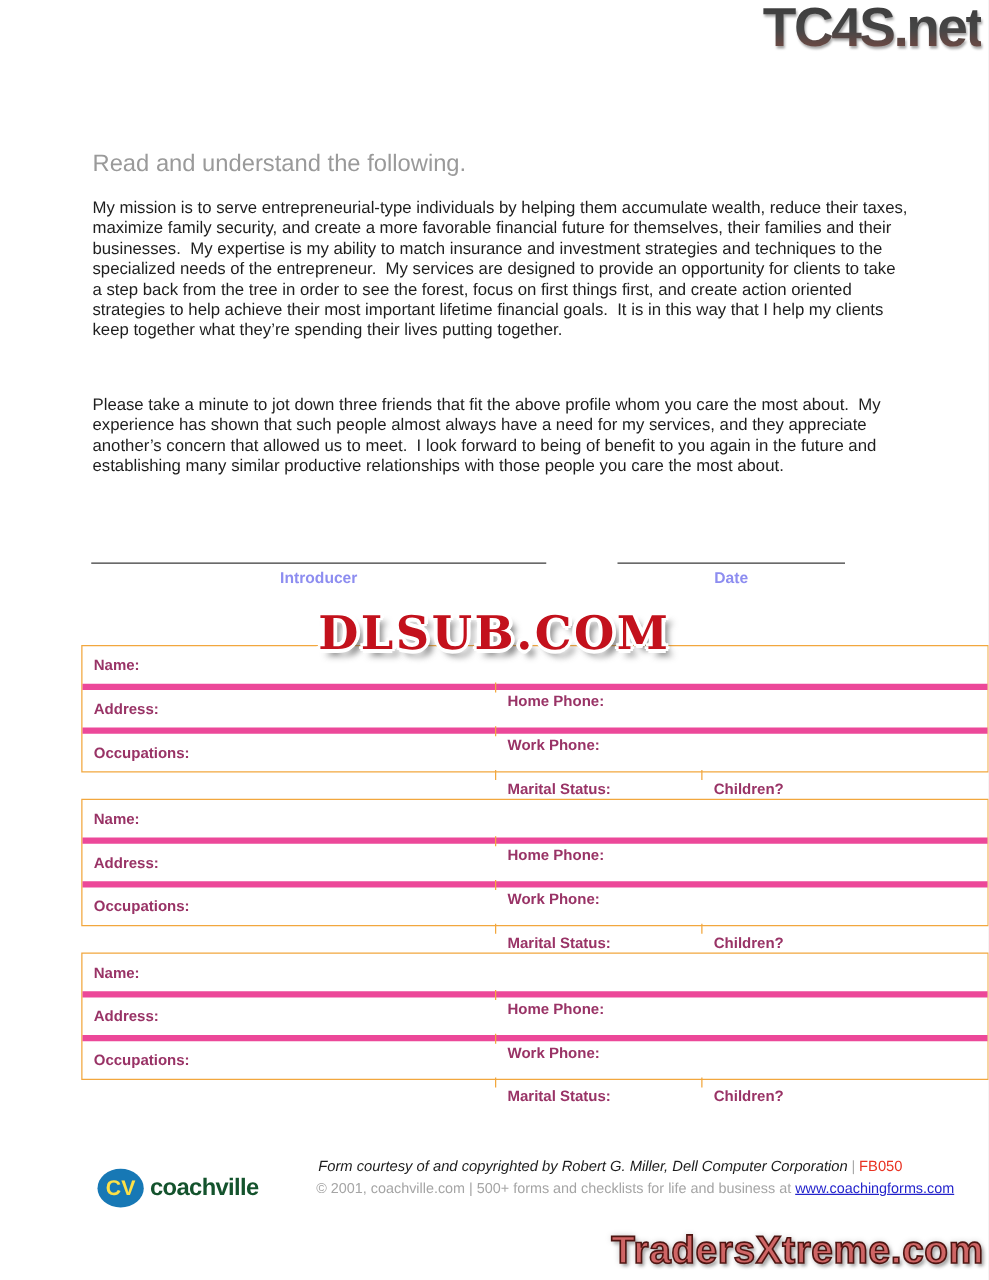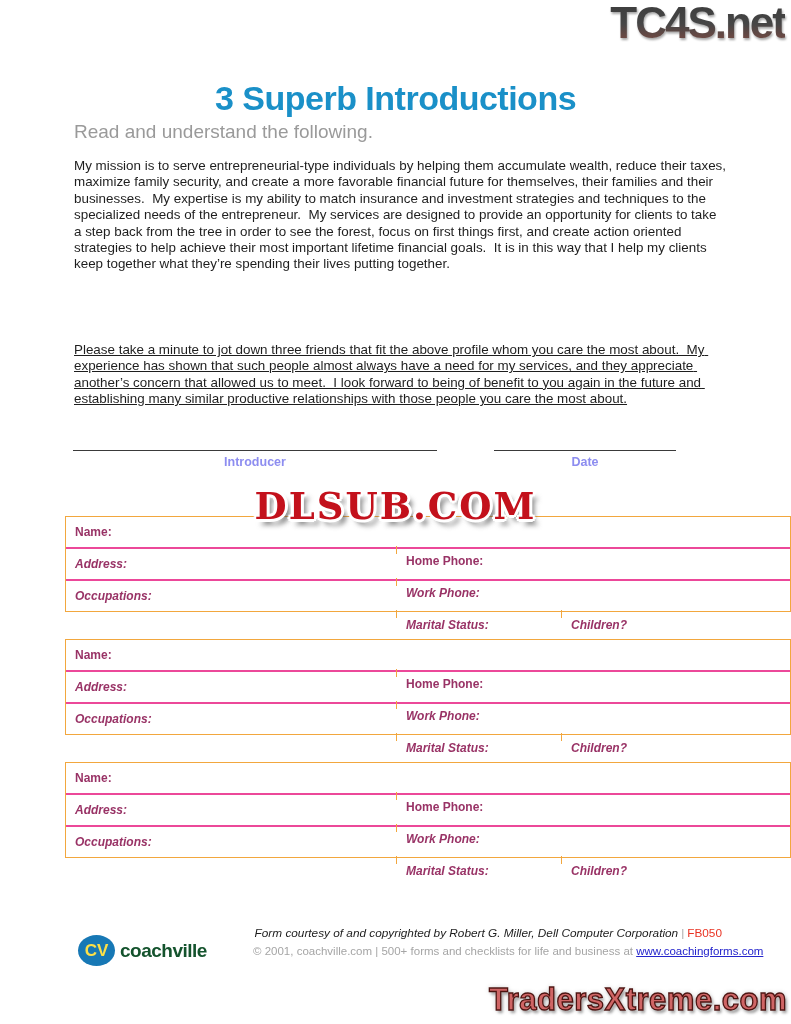--- a/index.html
+++ b/index.html
@@ -26,21 +26,21 @@
   .instruction {
     position:absolute; top:121px; left:74px;
     font-size:19px; color:#9a9a9a;
   }
 
   .para {
     position:absolute; left:74px; width:652px;
     font-size:13.4px; line-height:16.4px; color:#1e1e1e; white-space:pre-wrap;
   }
   #para1 { top:158px; }
-  #para2 { top:342px;text-decoration:underline; }
+  #para2 { top:316px; }
 
   .sigline { position:absolute; top:450px; height:0; border-bottom:1px solid #3a3a3a; }
   #sigline-introducer { left:73px;  width:364px; }
   #sigline-date       { left:494px; width:182px; }
   .siglabel {
     position:absolute; top:455px; font-size:12.5px; font-weight:bold;
     color:#8d8df0; text-align:center;
   }
   #siglabel-introducer { left:73px;  width:364px; }
   #siglabel-date       { left:494px; width:182px; }
@@ -56,21 +56,21 @@
       5px 6px 5px rgba(70,70,70,0.65);
   }
 
   
   .ctable {
     position:absolute; left:65px; width:726px; box-sizing:border-box;
     border:1px solid #f2a73e; background:transparent;
   }
   #table1 { top:516px; } #table2 { top:639px; } #table3 { top:762px; }
   .crow { display:flex; height:30px; }
-  .crow + .crow { border-top:2px solid #ec4899;font-style:italic; }
+  .crow + .crow { border-top:5px solid #ec4899; }
   .ccell {
     box-sizing:border-box; padding:8px 0 0 9px;
     font-size:12px; font-weight:bold; color:#993366;
   }
   .ccell + .ccell { border-left:1px solid #f2a73e;margin-top:29px; }
   .c-w1 { width:330px; } .c-w2 { width:165px; } .c-rest { flex:1; }
 
   .attribution {
     position:absolute; top:890px; right:69px;
     font-size:11.8px; font-style:italic; color:#1c1c1c; white-space:nowrap;margin-top:36px;
@@ -97,21 +97,20 @@
     text-shadow:0 0 5px #bbbbbb, 2px 3px 3px #999999;
   }
 </style>
 </head>
 <body>
 
 <div class="page">
 
   <div class="tc4s">TC4S.net</div>
 
-  <div class="title">3 Superb Introductions</div>
 
   <div class="instruction">Read and understand the following.</div>
 
   <div class="para" id="para1">My mission is to serve entrepreneurial-type individuals by helping them accumulate wealth, reduce their taxes, maximize family security, and create a more favorable financial future for themselves, their families and their businesses.  My expertise is my ability to match insurance and investment strategies and techniques to the specialized needs of the entrepreneur.  My services are designed to provide an opportunity for clients to take a step back from the tree in order to see the forest, focus on first things first, and create action oriented strategies to help achieve their most important lifetime financial goals.  It is in this way that I help my clients keep together what they’re spending their lives putting together.</div>
   <div class="para" id="para2">Please take a minute to jot down three friends that fit the above profile whom you care the most about.  My experience has shown that such people almost always have a need for my services, and they appreciate another’s concern that allowed us to meet.  I look forward to being of benefit to you again in the future and establishing many similar productive relationships with those people you care the most about.</div>
 
   <div class="sigline" id="sigline-introducer"></div>
   <div class="sigline" id="sigline-date"></div>
   <div class="siglabel" id="siglabel-introducer">Introducer</div>
   <div class="siglabel" id="siglabel-date">Date</div>

